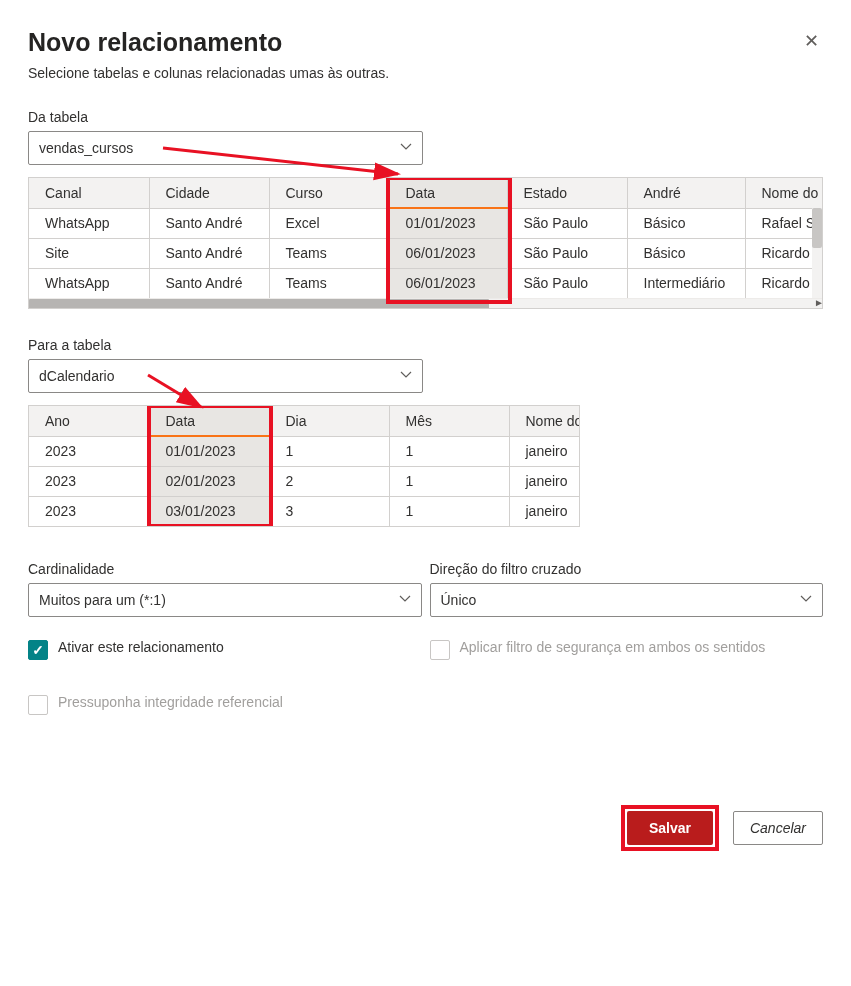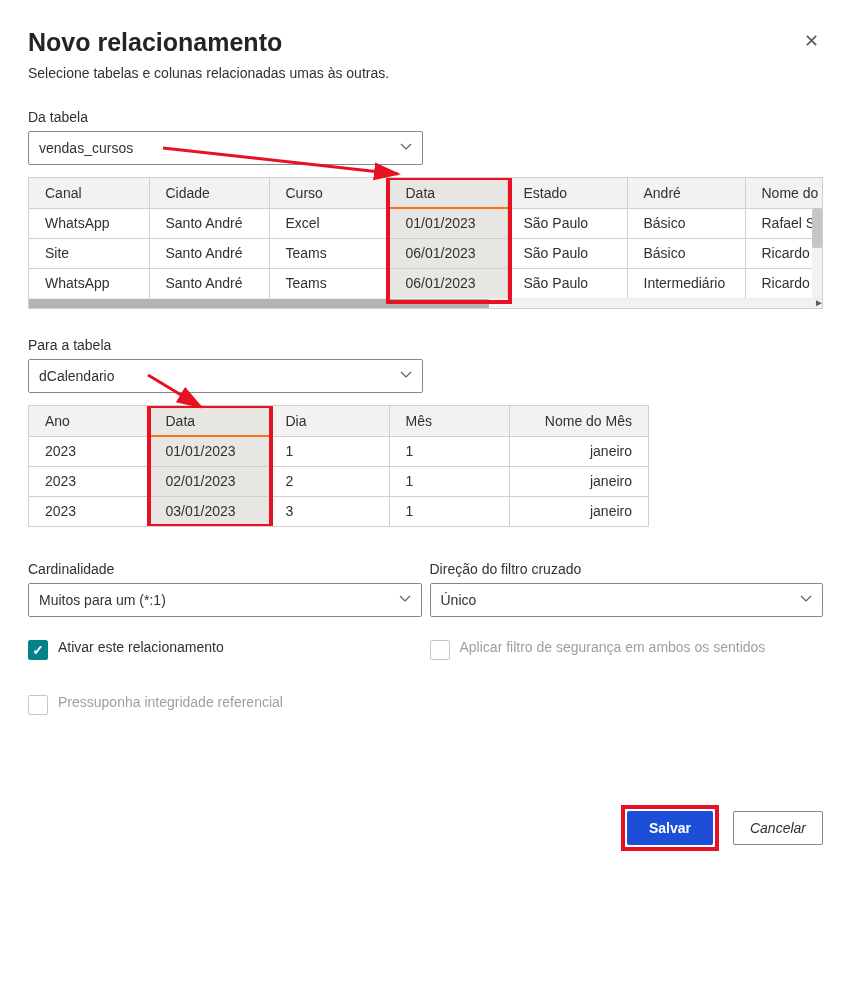--- a/index.html
+++ b/index.html
@@ -86,21 +86,21 @@
   .cb.checked::after { content: "✓"; font-size: 14px; font-weight: bold; }
   .cb.disabled { border-color: #c8c6c4; }
   .cb-label.disabled { color: #a19f9d; }
 
   .footer { display: flex; justify-content: flex-end; gap: 14px; margin-top: 90px; align-items: center; }
   .btn {
     min-width: 86px; height: 34px; padding: 0 16px; border-radius: 2px;
     display: inline-flex; align-items: center; justify-content: center;
     font-size: 14px; cursor: pointer;
   }
-  .btn-primary { background: #1d4ed8; color: #fff; border: none; font-weight: 600; }
+  .btn-primary { background: #b91c1c; color: #fff; border: none; font-weight: 600; }
   .btn-secondary { background: #fff; color: #323130; border: 1px solid #8a8886; font-style: italic; }
   .save-wrap { position: relative; padding: 6px; }
   .save-redbox { position: absolute; inset: 0; border: 4px solid #e81123; pointer-events: none; }
 
   .table-container { position: relative; }
 </style>
 </head>
 <body>
 
 <div class="dialog-header">
@@ -207,21 +207,21 @@
 
   <svg class="arrow-svg" style="left:115px; top:8px;" width="90" height="50">
     <defs>
         <marker id="ah2" markerWidth="10" markerHeight="10" refX="8" refY="3" orient="auto">
           <path d="M0,0 L9,3 L0,6 Z" fill="#e81123"></path>
         </marker>
       </defs>
     <line x1="5" y1="8" x2="58" y2="40" stroke="#e81123" stroke-width="3" marker-end="url(#ah2)"></line>
   </svg>
 
-  <div class="table-wrap" style="position:relative; width:621px; margin-bottom: 34px;">
+  <div class="table-wrap" style="position:relative; width:552px; margin-bottom: 34px;">
     <table>
       <colgroup>
         <col style="width:120px">
           <col style="width:120px">
           <col style="width:120px">
           <col style="width:120px">
           <col>
       </colgroup>
       <thead>
         <tr>

